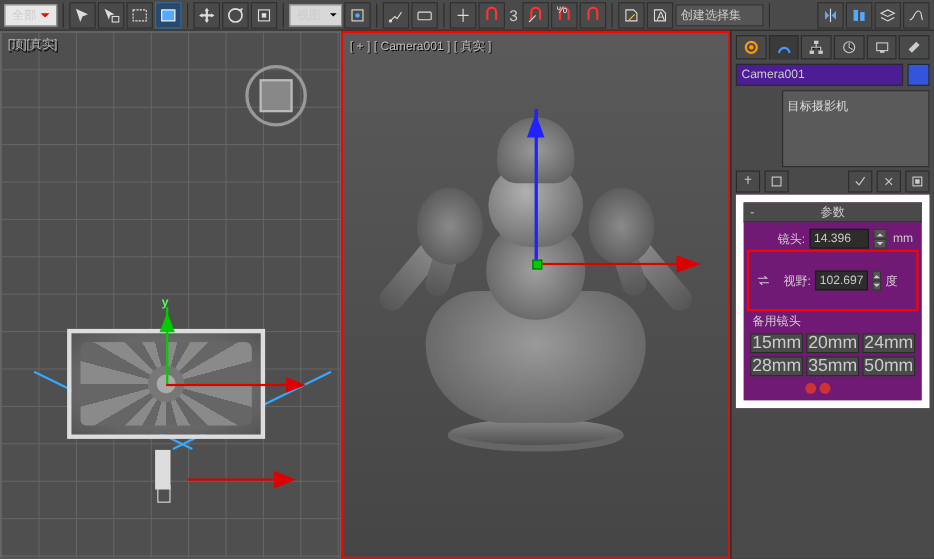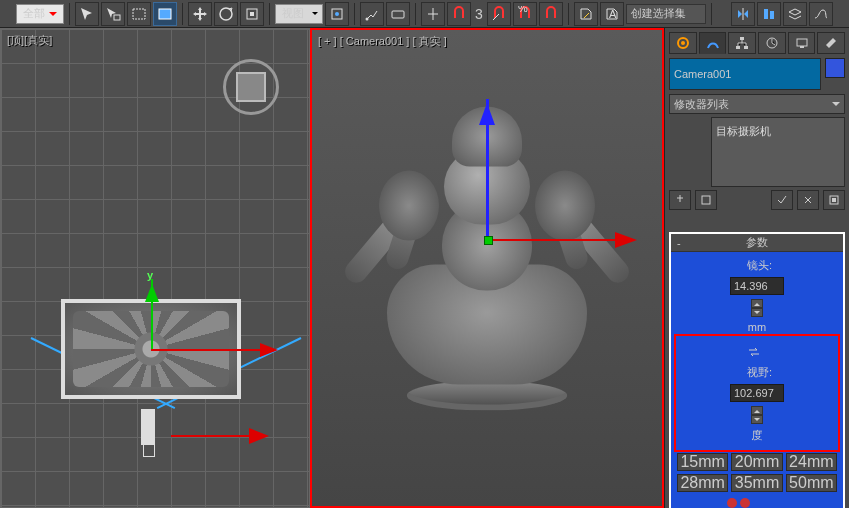--- a/index.html
+++ b/index.html
@@ -1,19 +1,19 @@
 <!DOCTYPE html>
 <html><head>
 <meta charset="utf-8">
 <style>
 * { margin:0; padding:0; box-sizing:border-box; font-family:"Microsoft YaHei","SimSun",sans-serif; font-size:11px; color:#ccc; user-select:none; }
 body { background:#3a3a3a; width:849px; height:508px; overflow:hidden; position:relative; }
 
 
-.toolbar { height:28px; background:#4a4a4a; border-bottom:1px solid #222; display:flex; align-items:center; padding:0 16px; gap:2px; }
+.toolbar { height:28px; background:#4a4a4a; border-bottom:1px solid #222; display:flex; align-items:center; padding:0 4px; gap:2px; }
 .toolbar .sep { width:1px; height:22px; background:#2a2a2a; margin:0 3px; }
 .sel-all { height:20px; background:#e8e8e8; color:#000; padding:0 6px; display:flex; align-items:center; gap:4px; border:1px solid #888; }
 .sel-all::after { content:""; border:4px solid transparent; border-top-color:#f00; position:relative; top:2px; }
 .tbtn { width:24px; height:24px; border:1px solid #2e2e2e; background:#4a4a4a; display:flex; align-items:center; justify-content:center; cursor:pointer; }
 .tbtn.active { background:#2a4a6a; border-color:#3a6a9a; }
 .tbtn svg { width:16px; height:16px; }
 .view-dd { height:20px; background:#d8d8d8; color:#000; padding:0 18px 0 6px; display:flex; align-items:center; border:1px solid #888; position:relative; }
 .view-dd::after { content:""; position:absolute; right:4px; top:7px; border:3px solid transparent; border-top-color:#000; }
 .named-set { width:80px; height:20px; background:#555; border:1px solid #333; color:#aaa; padding:0 4px; display:flex; align-items:center; font-size:10px; }
 .num3 { color:#ccc; font-size:14px; padding:0 2px; }
@@ -70,37 +70,37 @@
 .gz-x { position:absolute; left:0; top:0; width:140px; height:2px; background:#d00; }
 .gz-x::after { content:""; position:absolute; right:-18px; top:-7px; border:8px solid transparent; border-left:22px solid #d00; }
 .gz-y { position:absolute; left:-3px; top:-3px; width:9px; height:9px; background:#0c0; border:1px solid #060; }
 
 
 .panel { position:absolute; top:28px; right:0; width:185px; bottom:0; background:#4a4a4a; border-left:1px solid #222; padding:4px 4px 0; }
 .prow { display:flex; gap:2px; margin-bottom:4px; }
 .ptab { flex:1; height:22px; background:#4a4a4a; border:1px solid #2a2a2a; display:flex; align-items:center; justify-content:center; cursor:pointer; }
 .ptab.active { background:#3a3a3a; border-bottom-color:#3a3a3a; }
 .ptab svg { width:14px; height:14px; }
-.obj-name { height:32px; background:#0369a1; border:1px solid #2a2a2a; padding:0 4px; display:flex; align-items:center; }
+.obj-name { height:20px; background:#4c1d95; border:1px solid #2a2a2a; padding:0 4px; display:flex; align-items:center; }
 .color-sw { width:20px; height:20px; background:#3355dd; border:1px solid #222; margin-left:2px; }
 .mod-dd { height:20px; background:#5a5a5a; border:1px solid #2a2a2a; display:flex; align-items:center; justify-content:space-between; padding:0 4px; margin-top:3px; }
 .mod-dd::after { content:""; border:4px solid transparent; border-top-color:#ccc; position:relative; top:2px; }
 .stack { height:70px; background:#5a5a5a; border:1px solid #2a2a2a; margin-top:3px; padding:4px;margin-left:42px; }
 .stack-item { color:#ddd; padding:2px 0; }
 .stack-btns { display:flex; gap:4px; margin-top:3px; align-items:center; }
 .sbtn { width:22px; height:20px; background:#4a4a4a; border:1px solid #2a2a2a; display:flex; align-items:center; justify-content:center; }
 .sbtn svg{width:12px;height:12px;}
 .stack-btns .spacer{flex:1;}
 
-.rollout { margin-top:22px; background:#1d4ed8; border:2px solid #ffffff; }
+.rollout { margin-top:2px; background:#701a75; border:7px solid #ffffff; }
 .roll-hdr { height:18px; background:#4a4a4a; display:flex; align-items:center; justify-content:center; position:relative; border-bottom:1px solid #333; }
 .roll-hdr::before { content:"-"; position:absolute; left:6px; color:#ccc; }
 .roll-body { padding:6px; }
-.param-row { display:flex; align-items:center; gap:4px; margin-bottom:4px; justify-content:flex-end;flex-direction:column; }
-.param-row.highlight { outline:2px solid #f00; outline-offset:1px; padding:6px; }
+.param-row { display:flex; align-items:center; gap:4px; margin-bottom:4px; justify-content:flex-end; }
+.param-row.highlight { outline:2px solid #f00; outline-offset:1px; padding:16px; }
 .param-row label { min-width:30px; text-align:right; }
 .spinner { width:54px; height:18px; background:#2d2d2d; border:1px solid #1a1a1a; color:#ddd; padding:0 3px; display:flex; align-items:center; }
 .spin-bt { width:12px; height:18px; display:flex; flex-direction:column; }
 .spin-bt span { flex:1; background:#555; border:1px solid #333; display:flex; align-items:center; justify-content:center; }
 .spin-bt span::before { content:""; border:3px solid transparent; }
 .spin-bt span:first-child::before { border-bottom-color:#ccc; position:relative; top:-1px;}
 .spin-bt span:last-child::before { border-top-color:#ccc; position:relative; top:1px;}
 .unit { width:22px;text-align:center; }
 .chk { display:flex; align-items:center; gap:5px; margin:4px 0 4px 4px; }
 .chk-box { width:12px; height:12px; background:#2a2a2a; border:1px solid #888; display:flex; align-items:center; justify-content:center; }
@@ -345,23 +345,20 @@
       </div>
   </div>
 
   <div class="prow">
     <div class="obj-name" style="flex:1">
       <span>Camera001</span>
     </div>
     <div class="color-sw"></div>
   </div>
 
-  <div class="mod-dd">
-    <span>修改器列表</span>
-  </div>
 
   <div class="stack">
     <div class="stack-item">目标摄影机</div>
   </div>
 
   <div class="stack-btns">
     <div class="sbtn">
         <svg viewBox="0 0 12 12">
           <path d="M6 1v7M3 4h6" stroke="#ccc"></path>
         </svg>
@@ -419,20 +416,21 @@
             <span>102.697</span>
           </div>
         <div class="spin-bt">
             <span></span>
             <span></span>
           </div>
         <span class="unit">度</span>
       </div>
 
 
+      <div class="group-lbl">备用镜头</div>
       <div class="preset-grid">
         <div class="preset">15mm</div>
         <div class="preset">20mm</div>
         <div class="preset">24mm</div>
         <div class="preset">28mm</div>
         <div class="preset">35mm</div>
         <div class="preset">50mm</div>
       </div>
       <div class="red-dots">
           <span></span>

